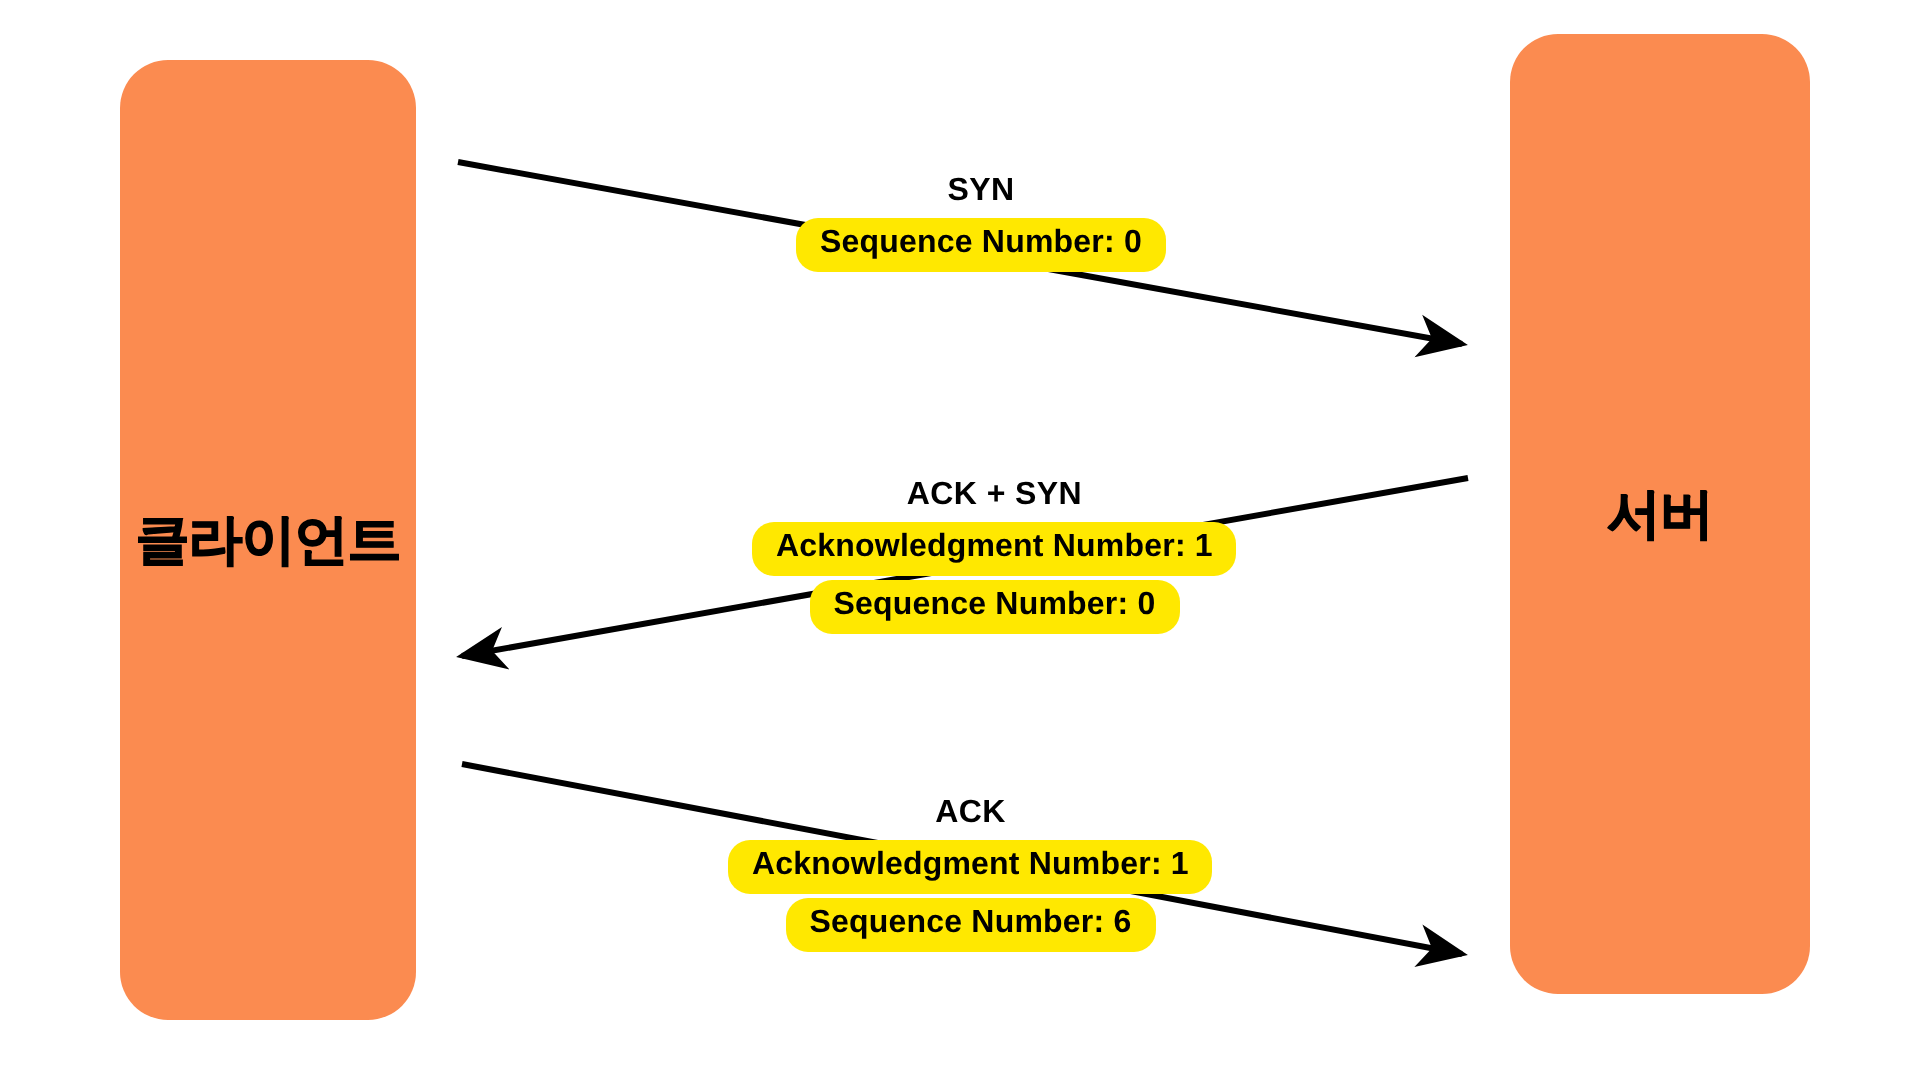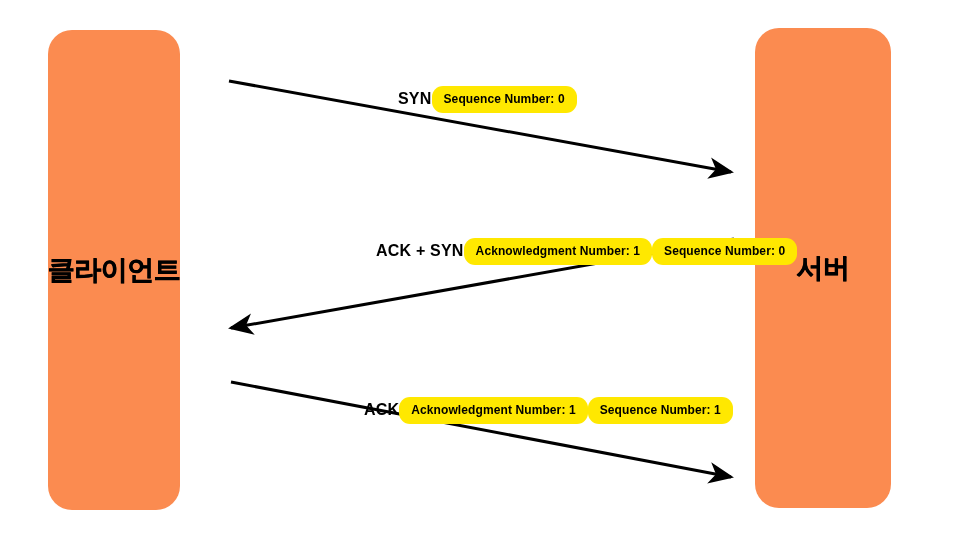--- a/index.html
+++ b/index.html
@@ -28,60 +28,61 @@
   .node-label {
     font-family: "Liberation Sans", sans-serif;
     font-weight: bold;
     font-size: 27px;
     color: #000000;
     letter-spacing: -0.5px;
     white-space: nowrap;
     -webkit-text-stroke: 0.6px #000;
   }
   #node-client {
-    left: 48px;
+    left: 60px;
     top: 30px;
-    width: 132px;
+    width: 148px;
     height: 480px;
   }
   #node-server {
     left: 755px;
-    top: 28px;
-    width: 136px;
+    top: 17px;
+    width: 150px;
     height: 480px;
   }
   #arrow-layer {
     position: absolute;
     left: 0;
     top: 0;
     width: 963px;
     height: 539px;
     pointer-events: none;
   }
   .msg-group {
     position: absolute;
     display: flex;
+    flex-direction: column;
     align-items: center;
   }
   .msg-flag {
     font-family: "Liberation Sans", sans-serif;
     font-weight: bold;
     font-size: 16px;
     color: #000000;
     letter-spacing: 0.2px;
     white-space: nowrap;
     line-height: 20px;
     margin-bottom: 3px;
   }
   .hl {
     background: #ffe800;
     border-radius: 11px;
     font-family: "Liberation Sans", sans-serif;
     font-weight: bold;
-    font-size: 12px;
+    font-size: 16px;
     color: #000000;
     letter-spacing: 0.1px;
     white-space: nowrap;
     padding: 4px 12px 5px 12px;
     line-height: 18px;
     margin-bottom: 2px;
   }
   #group-1 { left: 398px; top: 86px; }
   #group-2 { left: 376px; top: 238px; }
   #group-3 { left: 364px; top: 397px; }
@@ -123,16 +124,16 @@
 
   <div class="msg-group" id="group-2">
     <div class="msg-flag">ACK + SYN</div>
     <div class="hl">Acknowledgment Number: 1</div>
     <div class="hl">Sequence Number: 0</div>
   </div>
 
   <div class="msg-group" id="group-3">
     <div class="msg-flag">ACK</div>
     <div class="hl">Acknowledgment Number: 1</div>
-    <div class="hl">Sequence Number: 1</div>
+    <div class="hl">Sequence Number: 6</div>
   </div>
 
 </div>
 
 </body></html>

